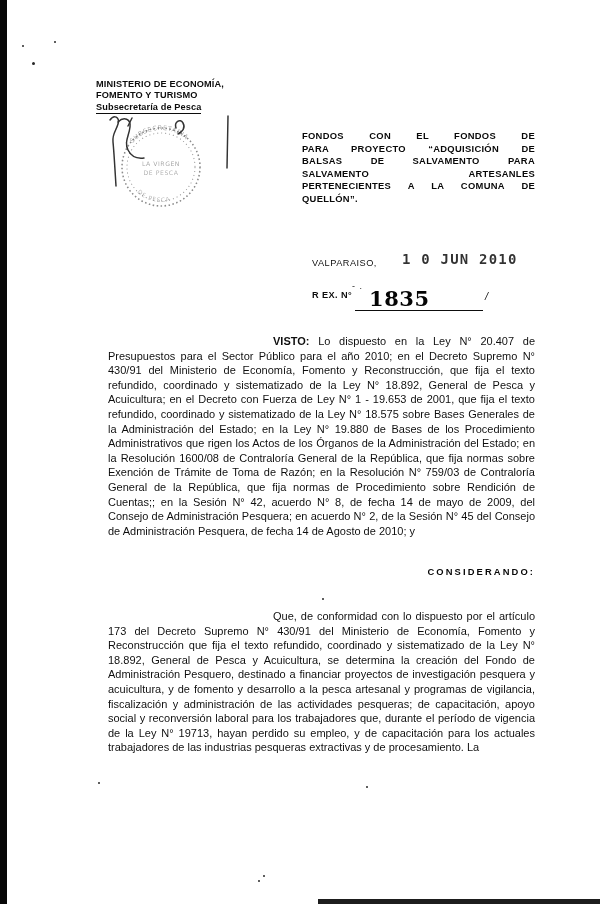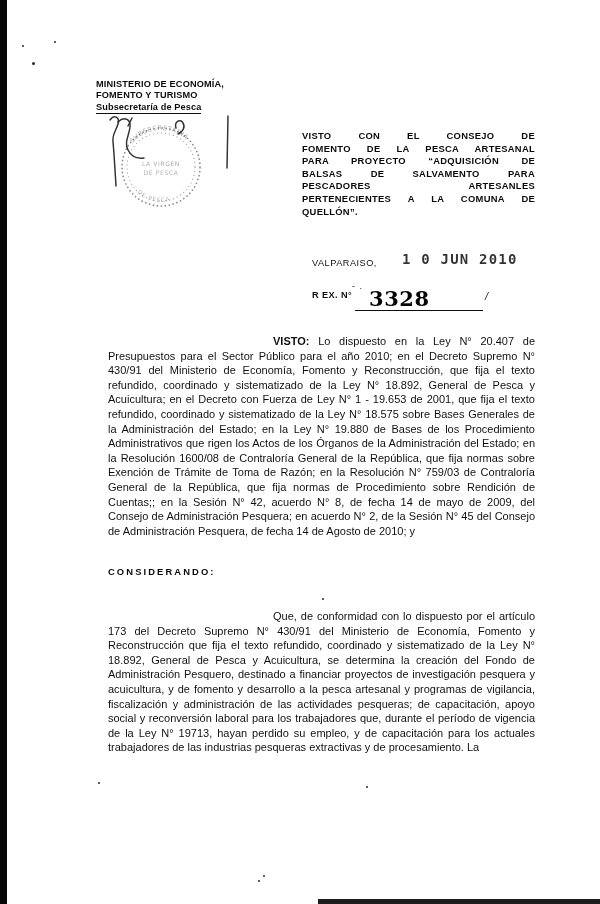--- a/index.html
+++ b/index.html
@@ -189,21 +189,21 @@
   .body-block b { font-weight: bold; }
 
   #visto-block { top: 334px; }
   #considerando-block { top: 609px; }
 
   .section-heading {
     position: absolute;
     left: 108px;
     width: 427px;
     top: 566px;
-    text-align: left;
+    text-align: right;
     font-size: 9.4px;
     font-weight: bold;
     letter-spacing: 2.1px;
     color: #0d0d0d;
   }
 </style>
 </head>
 <body>
 
 <div class="page">
@@ -252,37 +252,36 @@
         <path d="M 6,8 C 10,2 16,5 14,12 C 12,19 8,22 9,30 C 10,40 11,58 12,74"></path>
         <path d="M 14,10 C 20,4 27,7 26,15 C 25,24 20,30 24,38 C 27,44 33,47 40,46"></path>
         <path d="M 28,6 L 24,14"></path>
         <path d="M 72,16 C 70,10 76,6 79,11 C 82,16 78,20 74,22"></path>
         <path d="M 124,4 L 123,56"></path>
       </g>
     </svg>
   </div>
 
   <div class="subject">
-    <div>VISTO CON EL CONSEJO DE</div>
-    <div>FOMENTO DE LA PESCA ARTESANAL</div>
+    <div>FONDOS CON EL FONDOS DE</div>
     <div>PARA PROYECTO “ADQUISICIÓN DE</div>
     <div>BALSAS DE SALVAMENTO PARA</div>
-    <div>PESCADORES ARTESANLES</div>
+    <div>SALVAMENTO ARTESANLES</div>
     <div>PERTENECIENTES A LA COMUNA DE</div>
     <div class="last-line">QUELLÓN”.</div>
   </div>
 
   <div class="place">VALPARAISO,</div>
   <div class="datestamp">1 0 JUN 2010</div>
 
   <div class="res-tick">- .</div>
   <div class="resline">
     <span class="res-label">R EX. N°</span>
     <span class="res-rule">
-      <span class="res-number">3328</span>
+      <span class="res-number">1835</span>
     </span>
     <span class="res-slash">/</span>
   </div>
 
   <div class="body-block" id="visto-block">
     <span class="lead"></span><b>VISTO:</b><span> Lo dispuesto en la Ley N° 20.407 de Presupuestos para el Sector Público para el año 2010; en el Decreto Supremo N° 430/91 del Ministerio de Economía, Fomento y Reconstrucción, que fija el texto refundido, coordinado y sistematizado de la Ley N° 18.892, General de Pesca y Acuicultura; en el Decreto con Fuerza de Ley N° 1 - 19.653 de 2001, que fija el texto refundido, coordinado y sistematizado de la Ley N° 18.575 sobre Bases Generales de la Administración del Estado; en la Ley N° 19.880 de Bases de los Procedimiento Administrativos que rigen los Actos de los Órganos de la Administración del Estado; en la Resolución 1600/08 de Contraloría General de la República, que fija normas sobre Exención de Trámite de Toma de Razón; en la Resolución N° 759/03 de Contraloría General de la República, que fija normas de Procedimiento sobre Rendición de Cuentas;; en la Sesión N° 42, acuerdo N° 8, de fecha 14 de mayo de 2009, del Consejo de Administración Pesquera; en acuerdo N° 2, de la Sesión N° 45 del Consejo de Administración Pesquera, de fecha 14 de Agosto de 2010; y</span>
   </div>
 
   <div class="section-heading">CONSIDERANDO:</div>
 

